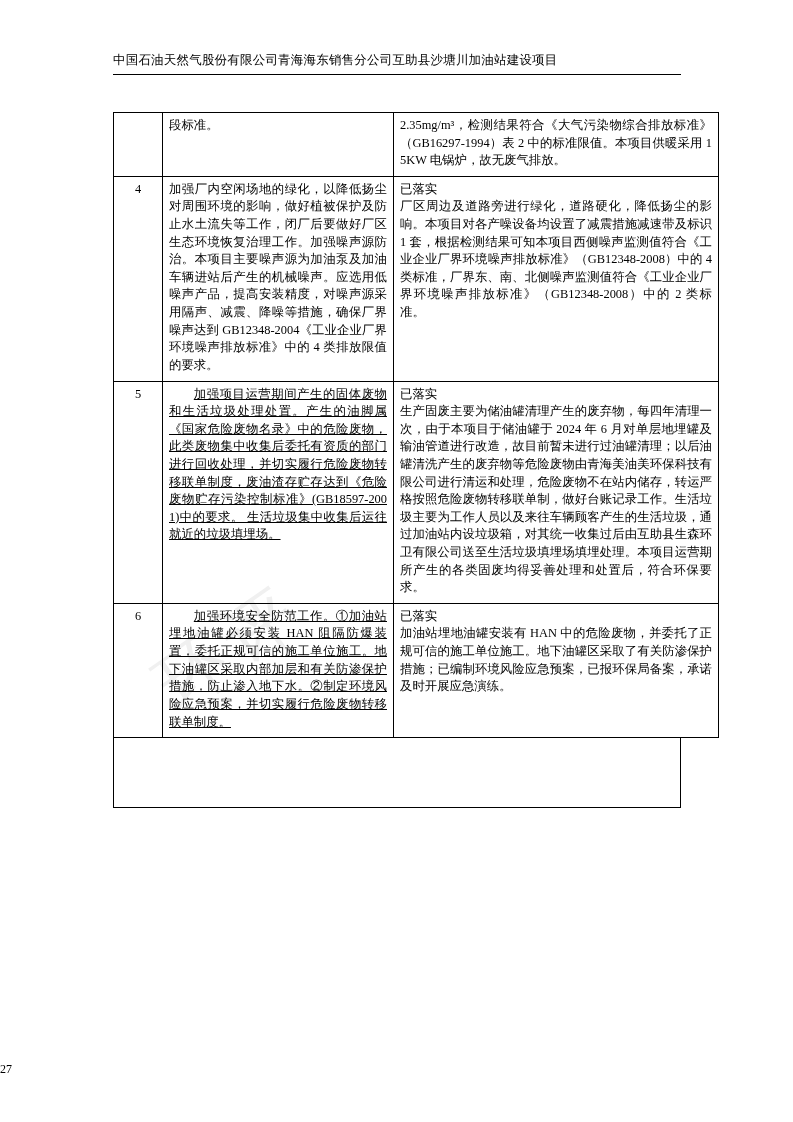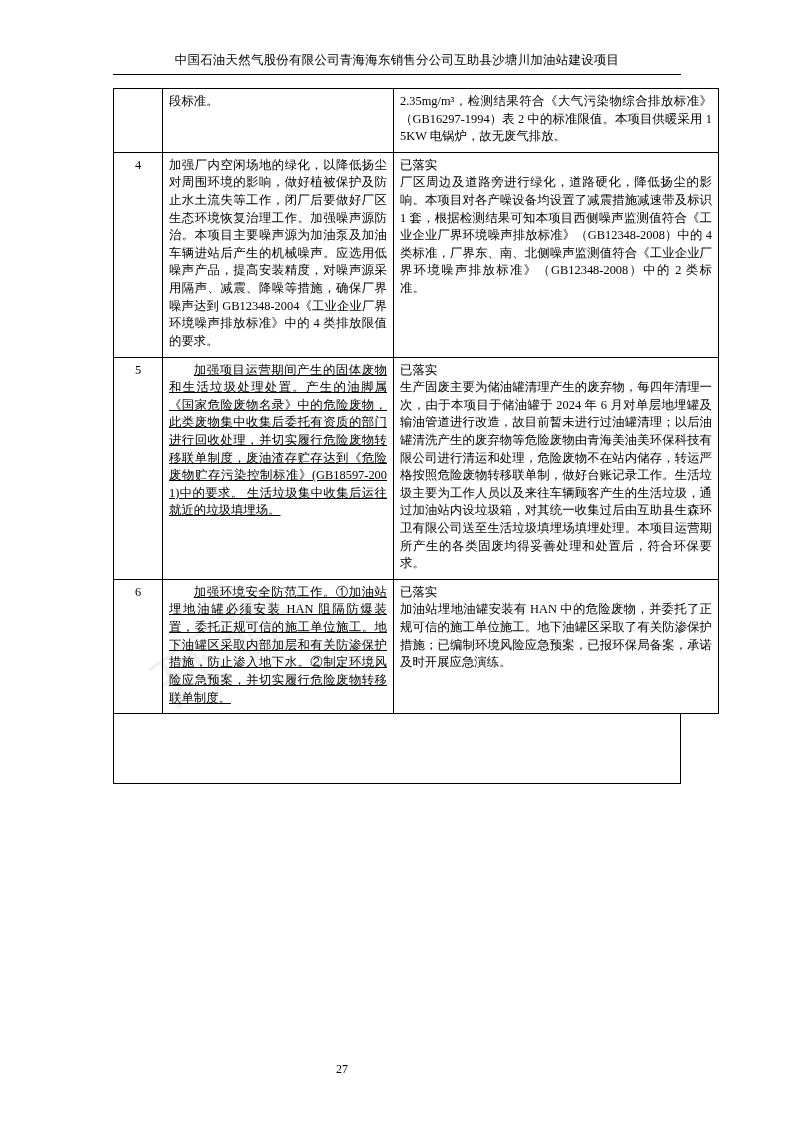--- a/index.html
+++ b/index.html
@@ -22,21 +22,20 @@
     height: 1122px;
     box-sizing: border-box;
   }
 
   
   .header {
     position: absolute;
     top: 52px;
     left: 113px;
     width: 568px;
-    text-align: center;
     font-size: 12.5px;
     letter-spacing: 0.2px;
     line-height: 1.3;
     white-space: nowrap;
   }
   .header-rule {
     position: absolute;
     top: 74px;
     left: 113px;
     width: 568px;
@@ -48,20 +47,21 @@
   .table-wrap {
     position: absolute;
     top: 88px;
     left: 113px;
     width: 568px;
   }
   table.doc {
     border-collapse: collapse;
     width: 568px;
     table-layout: fixed;
+    margin-top: 24px;
   }
   table.doc td {
     border: 1px solid #000;
     vertical-align: top;
     padding: 4px 6px 6px 6px;
     font-size: 12.4px;
     line-height: 1.42;
     word-break: break-all;
   }
   td.c-no {
@@ -94,23 +94,22 @@
     border-top: none;
     height: 70px;
     width: 568px;
     box-sizing: border-box;
   }
 
   
   .page-number {
     position: absolute;
     top: 1062px;
-    left: 12px;
+    left: 0;
     width: 660px;
-    text-align: center;
     font-size: 12px;
   }
 
   
   .watermark {
     position: absolute;
     left: 150px;
     top: 600px;
     font-size: 70px;
     color: #f0f0f0;

